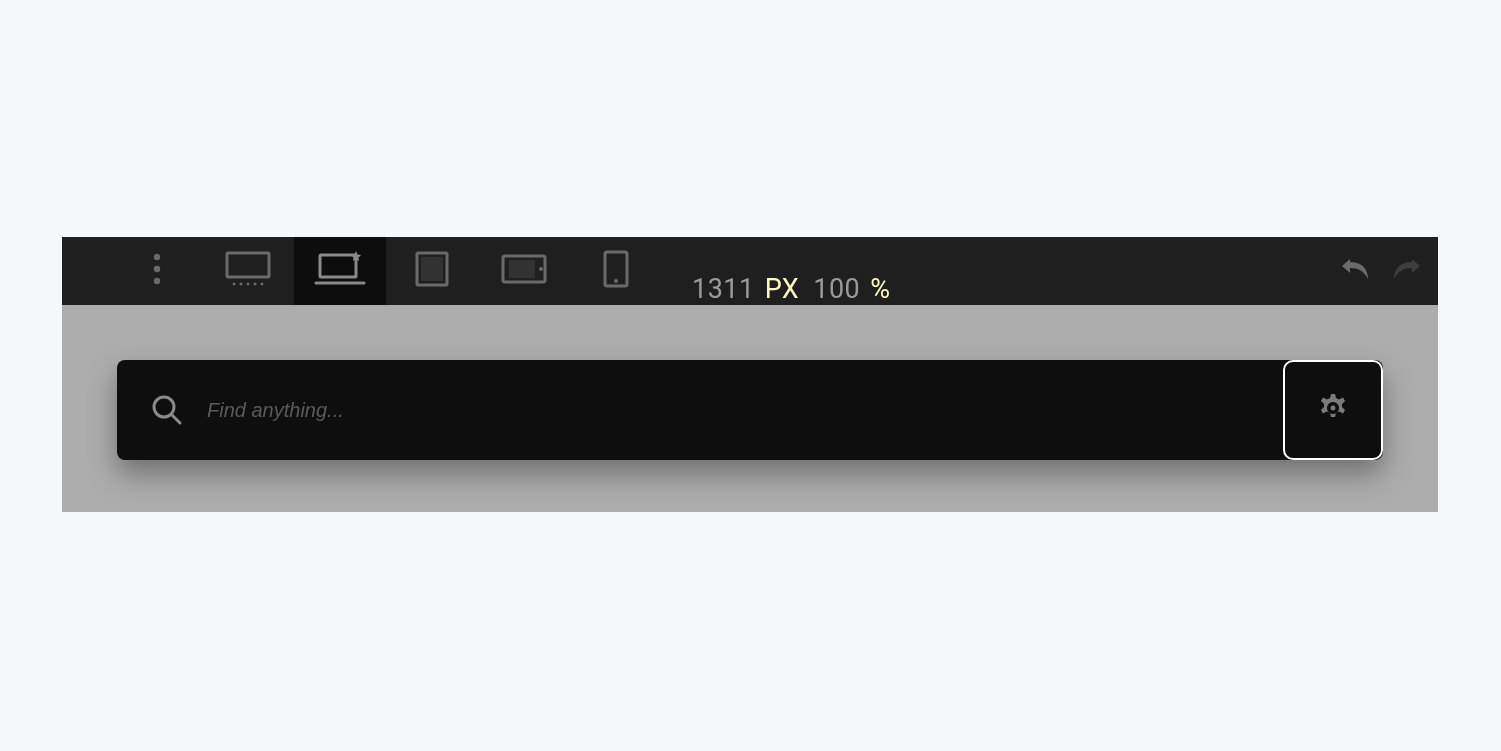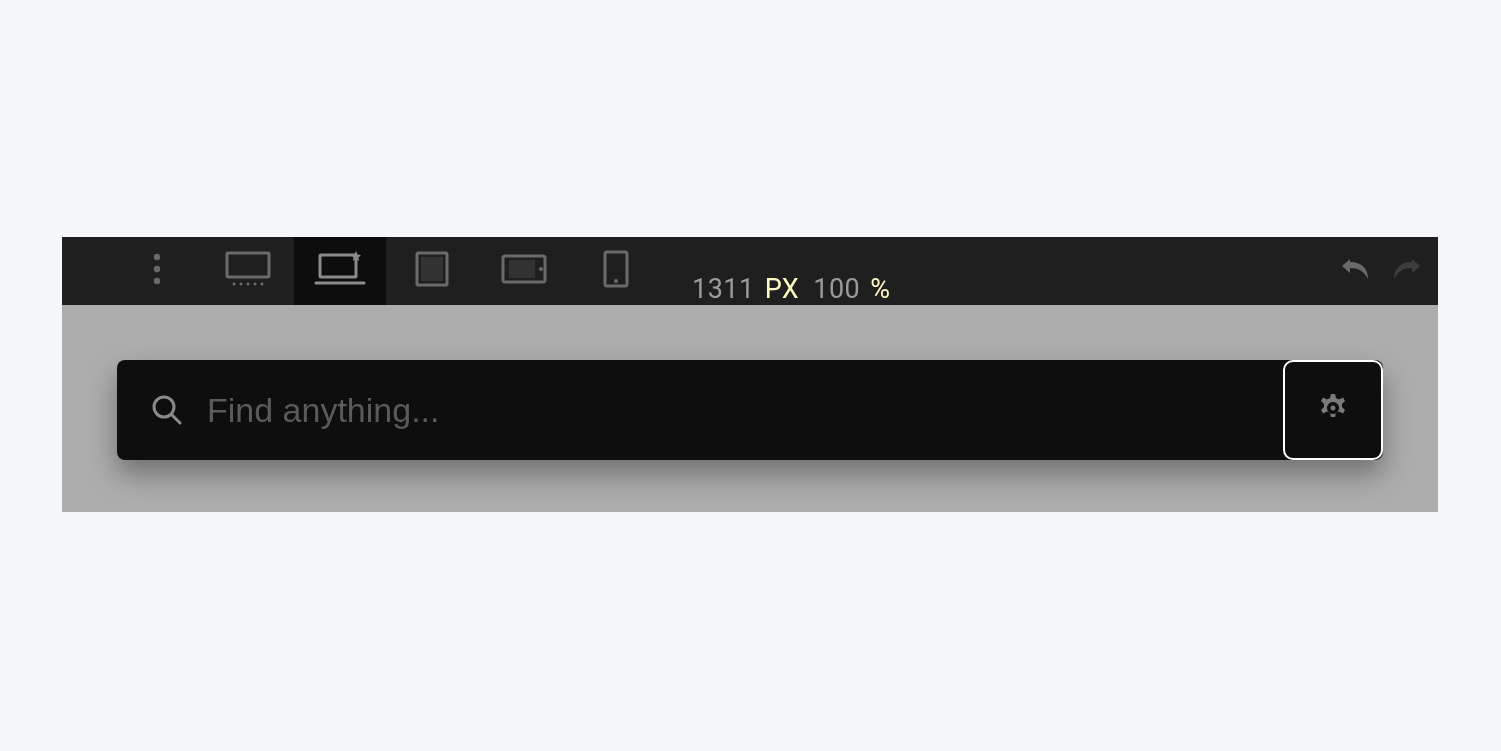--- a/index.html
+++ b/index.html
@@ -99,22 +99,23 @@
     align-items: center;
     justify-content: center;
     width: 44px;
   }
   .search-input {
     flex: 1;
     background: transparent;
     border: none;
     outline: none;
     color: #eab308;
-    font-size: 34px;
+    font-size: 20px;
     padding-left: 18px;
+    font-style: italic;
   }
   .search-input::placeholder {
     color: #5a5a5a;
   }
   .settings-btn {
     width: 100px;
     height: 100px;
     border: 2px solid #ffffff;
     border-radius: 10px;
     display: flex;

